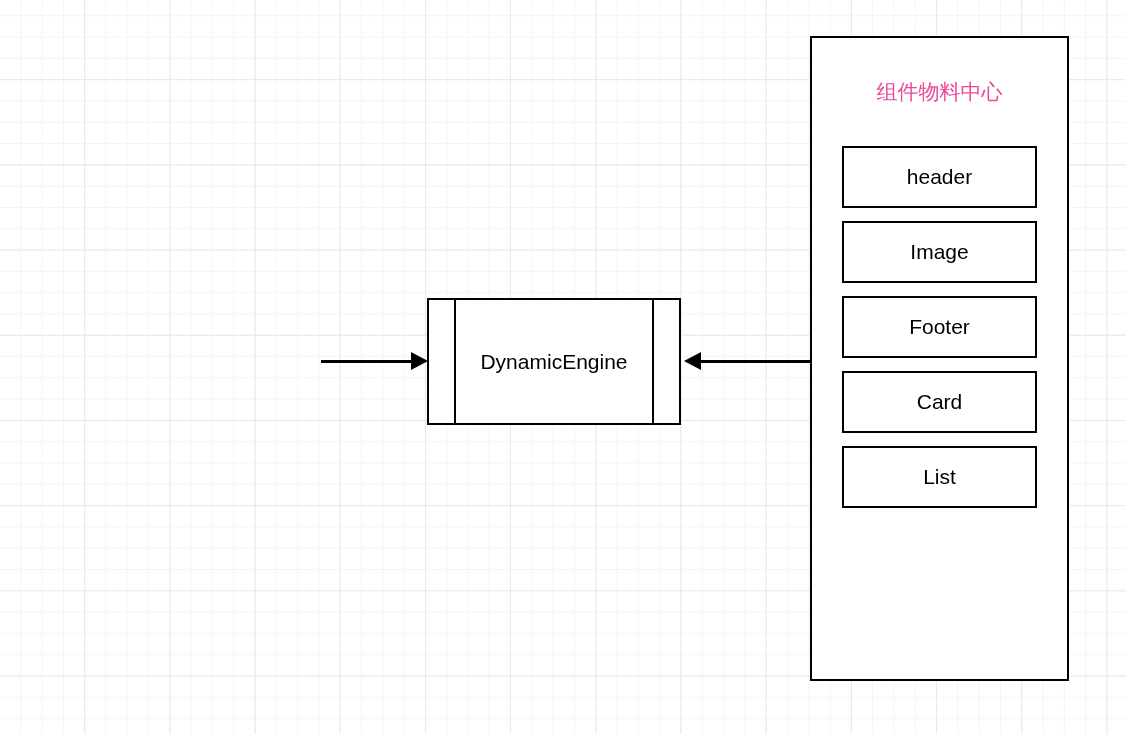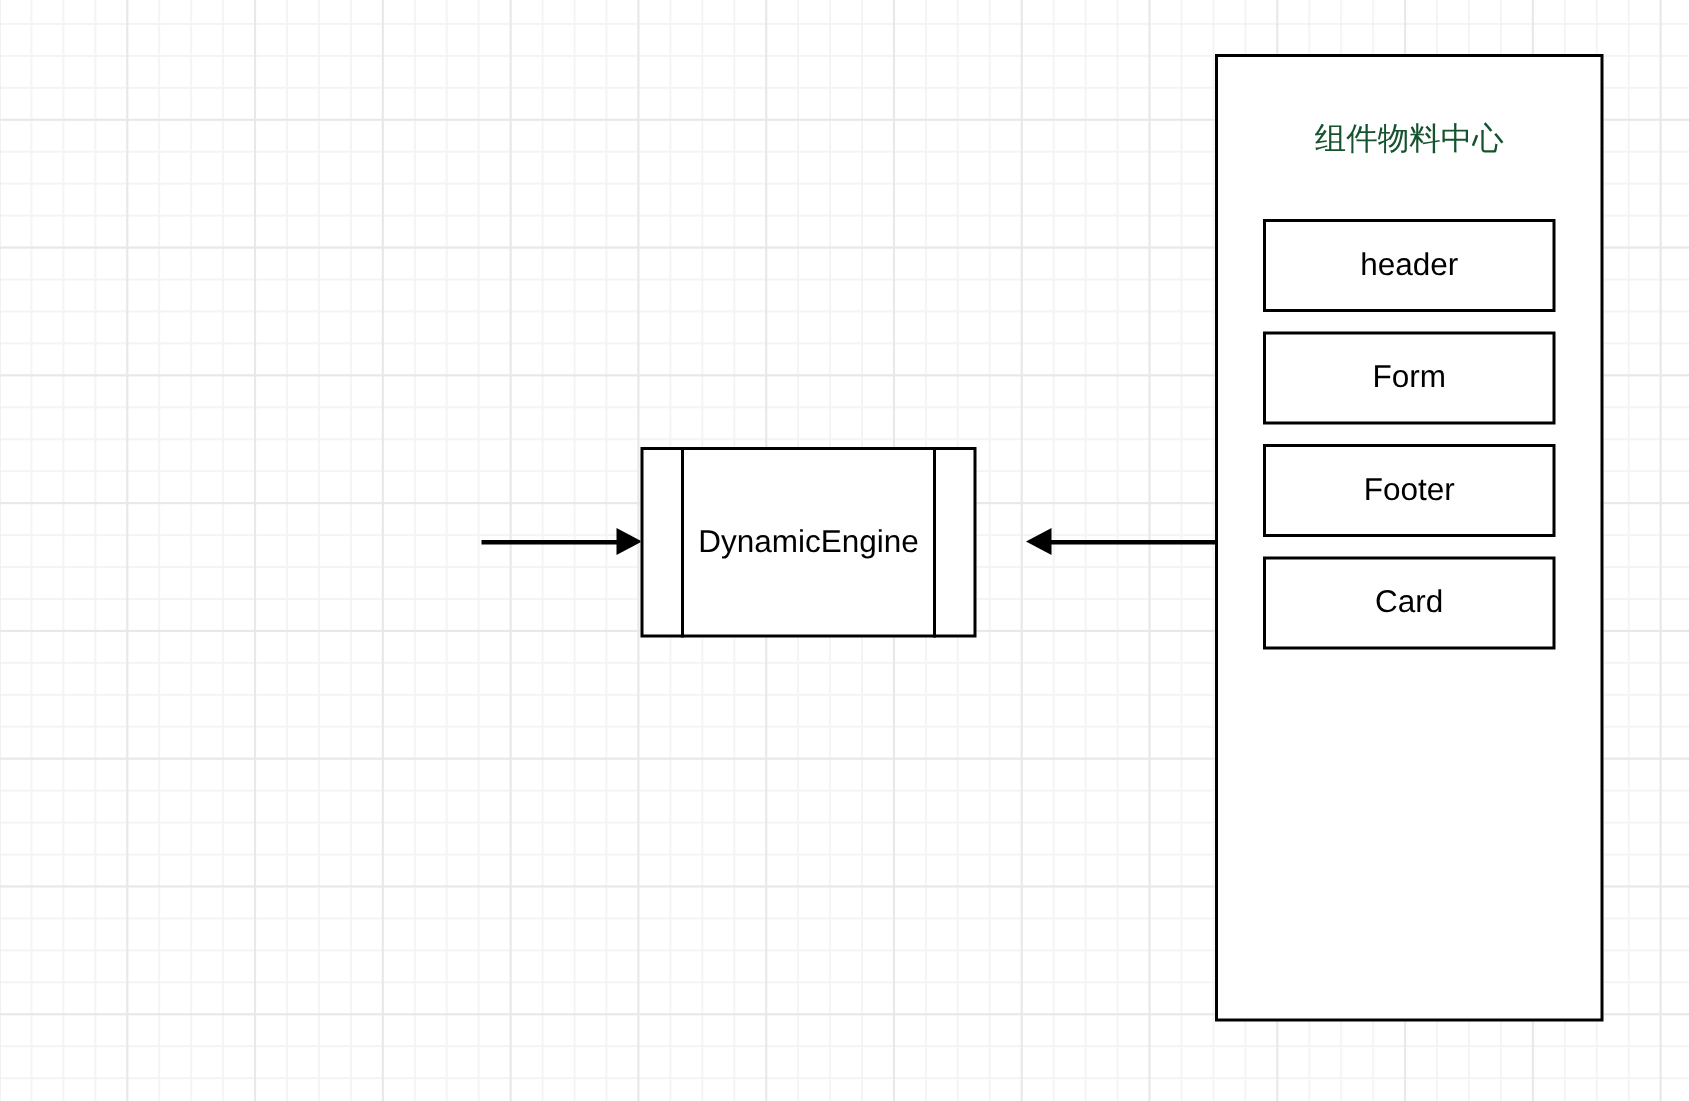--- a/index.html
+++ b/index.html
@@ -54,21 +54,21 @@
     left: 65px;
     top: 318px;
     width: 256px;
     height: 87px;
   }
 
   
   #node-dynamic-engine {
     left: 427px;
     top: 298px;
-    width: 224px;
+    width: 254px;
     height: 127px;
   }
   #node-dynamic-engine .rule {
     position: absolute;
     top: -2px;
     bottom: -2px;
     width: 2px;
     background: #000000;
   }
   #node-dynamic-engine .rule.left  { left: 25px; }
@@ -89,21 +89,21 @@
   #panel-title {
     position: absolute;
     left: 0;
     top: 0;
     width: 100%;
     height: 108px;
     display: flex;
     align-items: center;
     justify-content: center;
     font-size: 21px;
-    color: #14532d;
+    color: #ec4899;
     white-space: nowrap;
   }
   #panel-items {
     position: absolute;
     left: 30px;
     top: 108px;
     width: 195px;
   }
   .panel-item {
     box-sizing: border-box;
@@ -171,24 +171,27 @@
   <div class="arrowhead" id="arrow-to-engine-left"></div>
 
   <div id="panel-material-center">
     <div id="panel-title">组件物料中心</div>
 
     <div id="panel-items">
       <div class="panel-item">
         <span class="node-label">header</span>
       </div>
       <div class="panel-item">
-        <span class="node-label">Form</span>
+        <span class="node-label">Image</span>
       </div>
       <div class="panel-item">
         <span class="node-label">Footer</span>
       </div>
       <div class="panel-item">
         <span class="node-label">Card</span>
       </div>
+      <div class="panel-item">
+        <span class="node-label">List</span>
+      </div>
     </div>
   </div>
 
 </div>
 
 </body></html>

